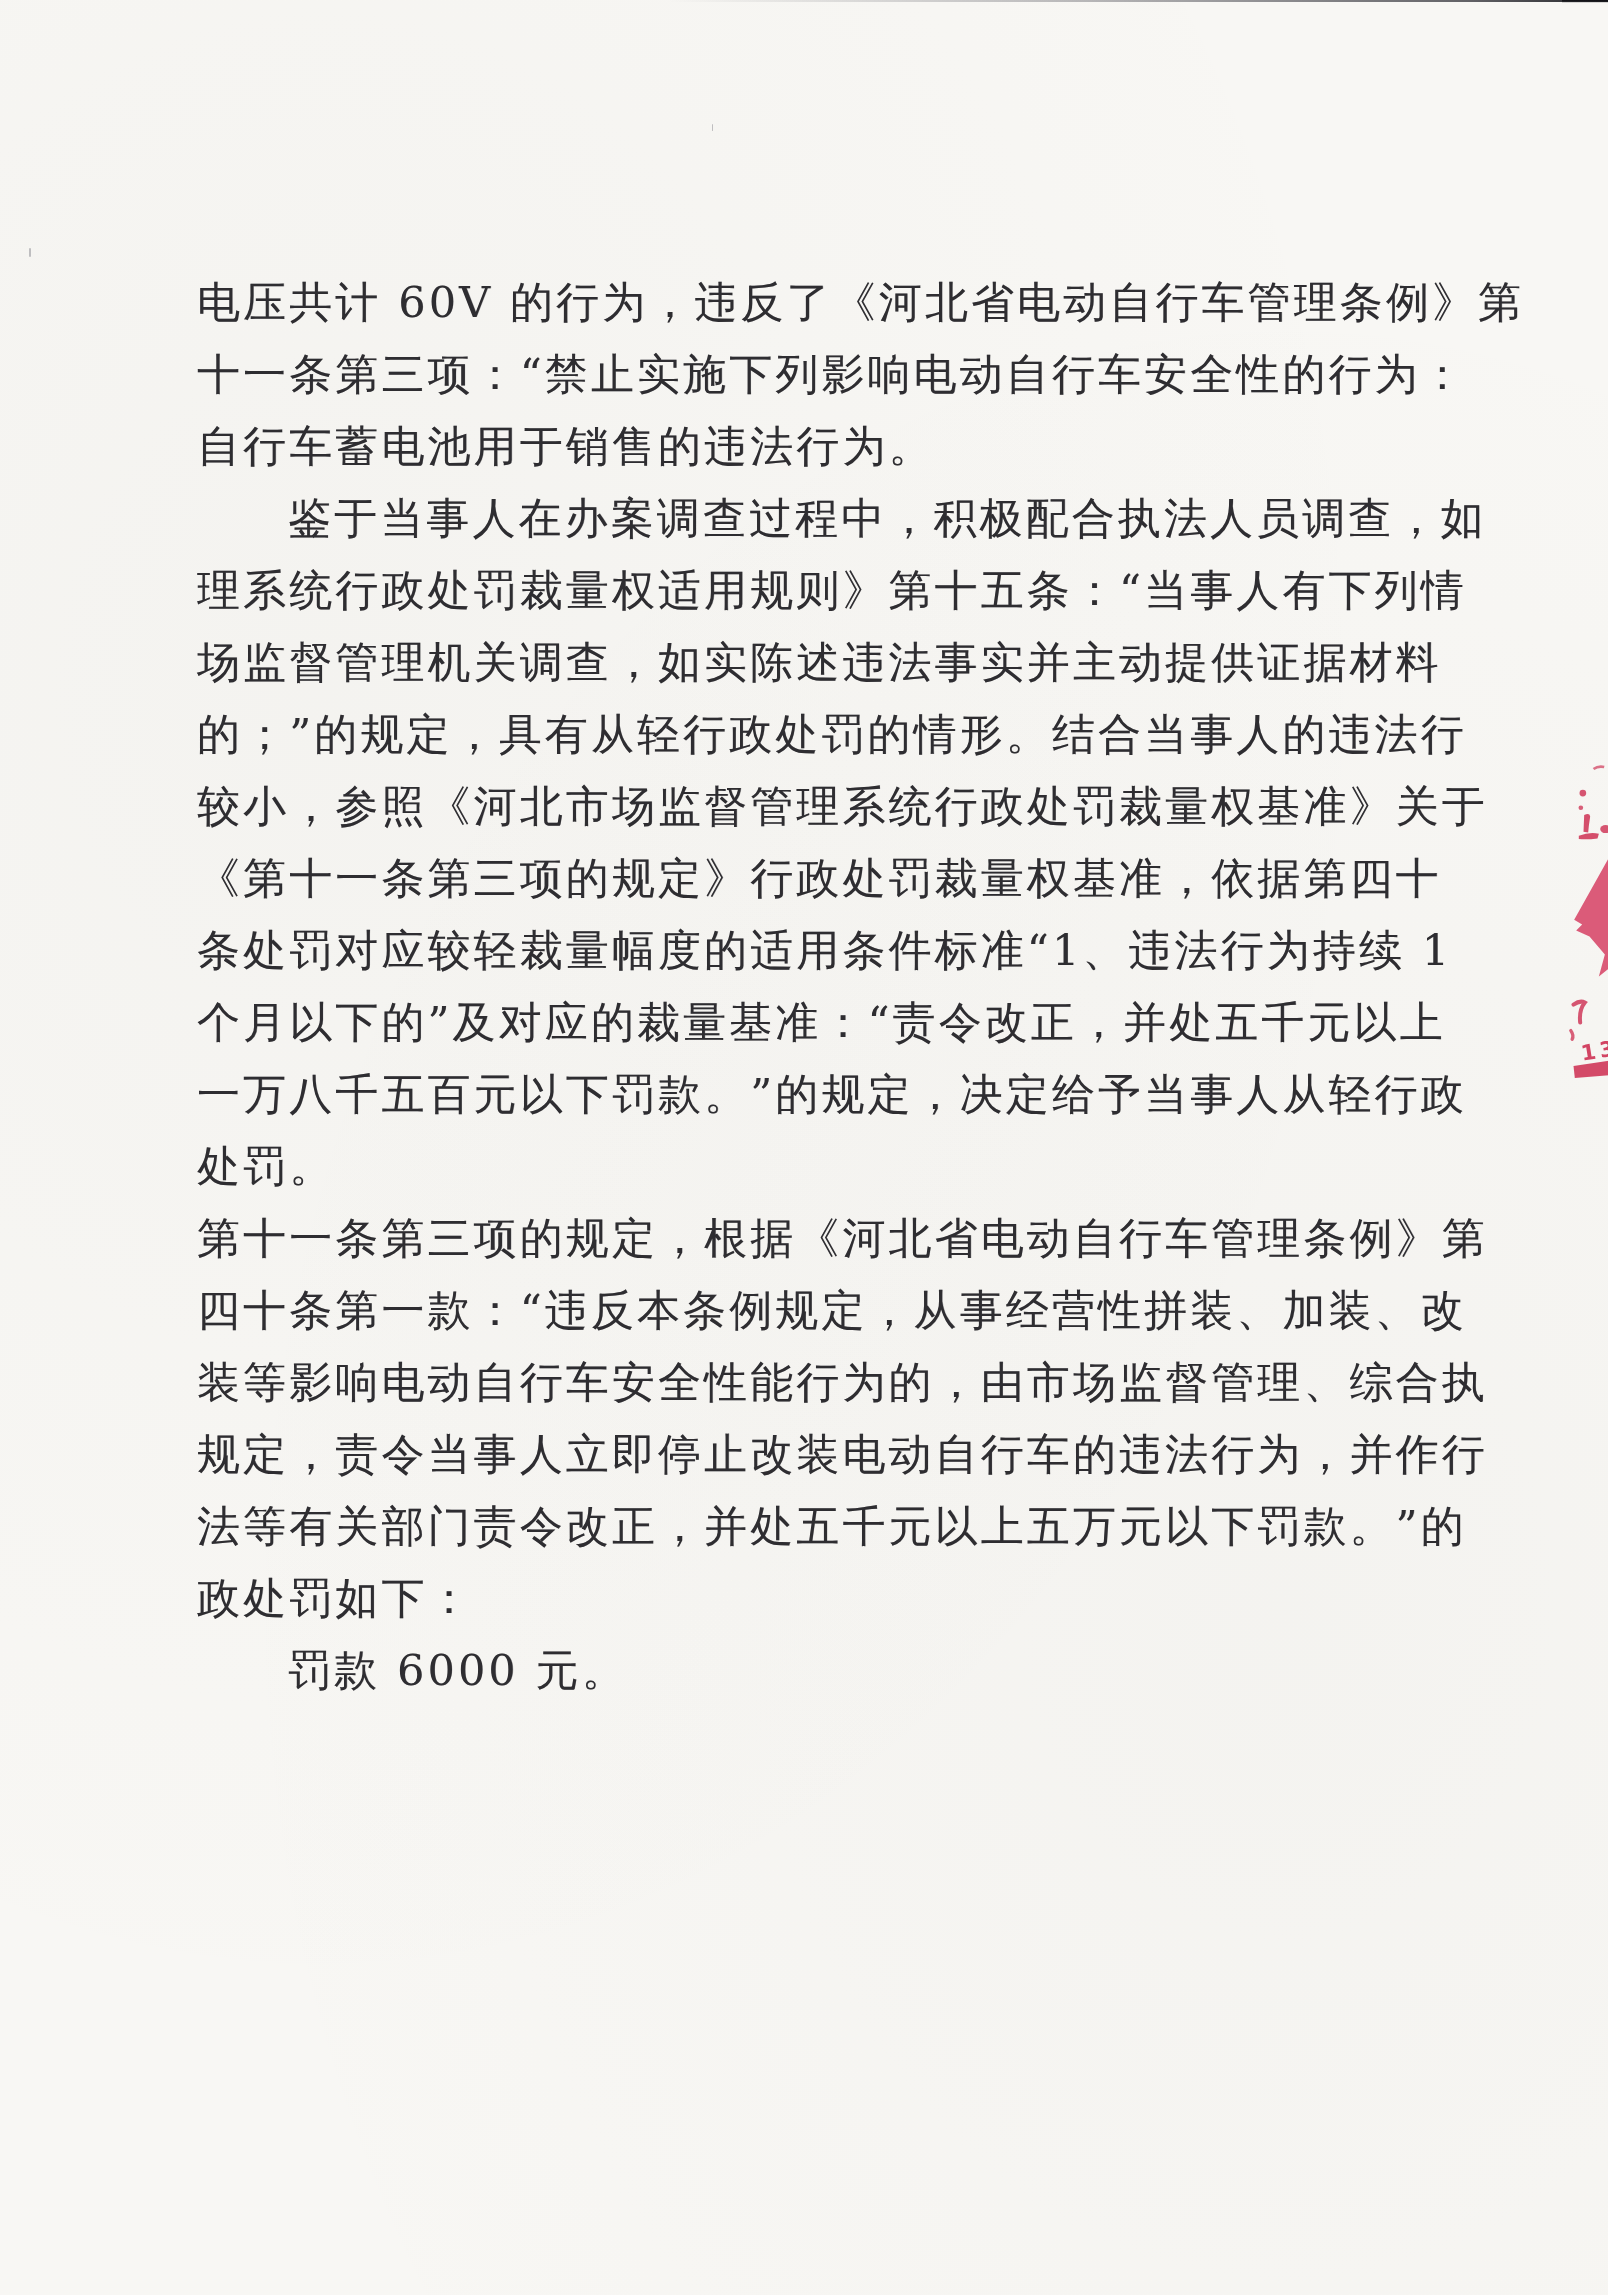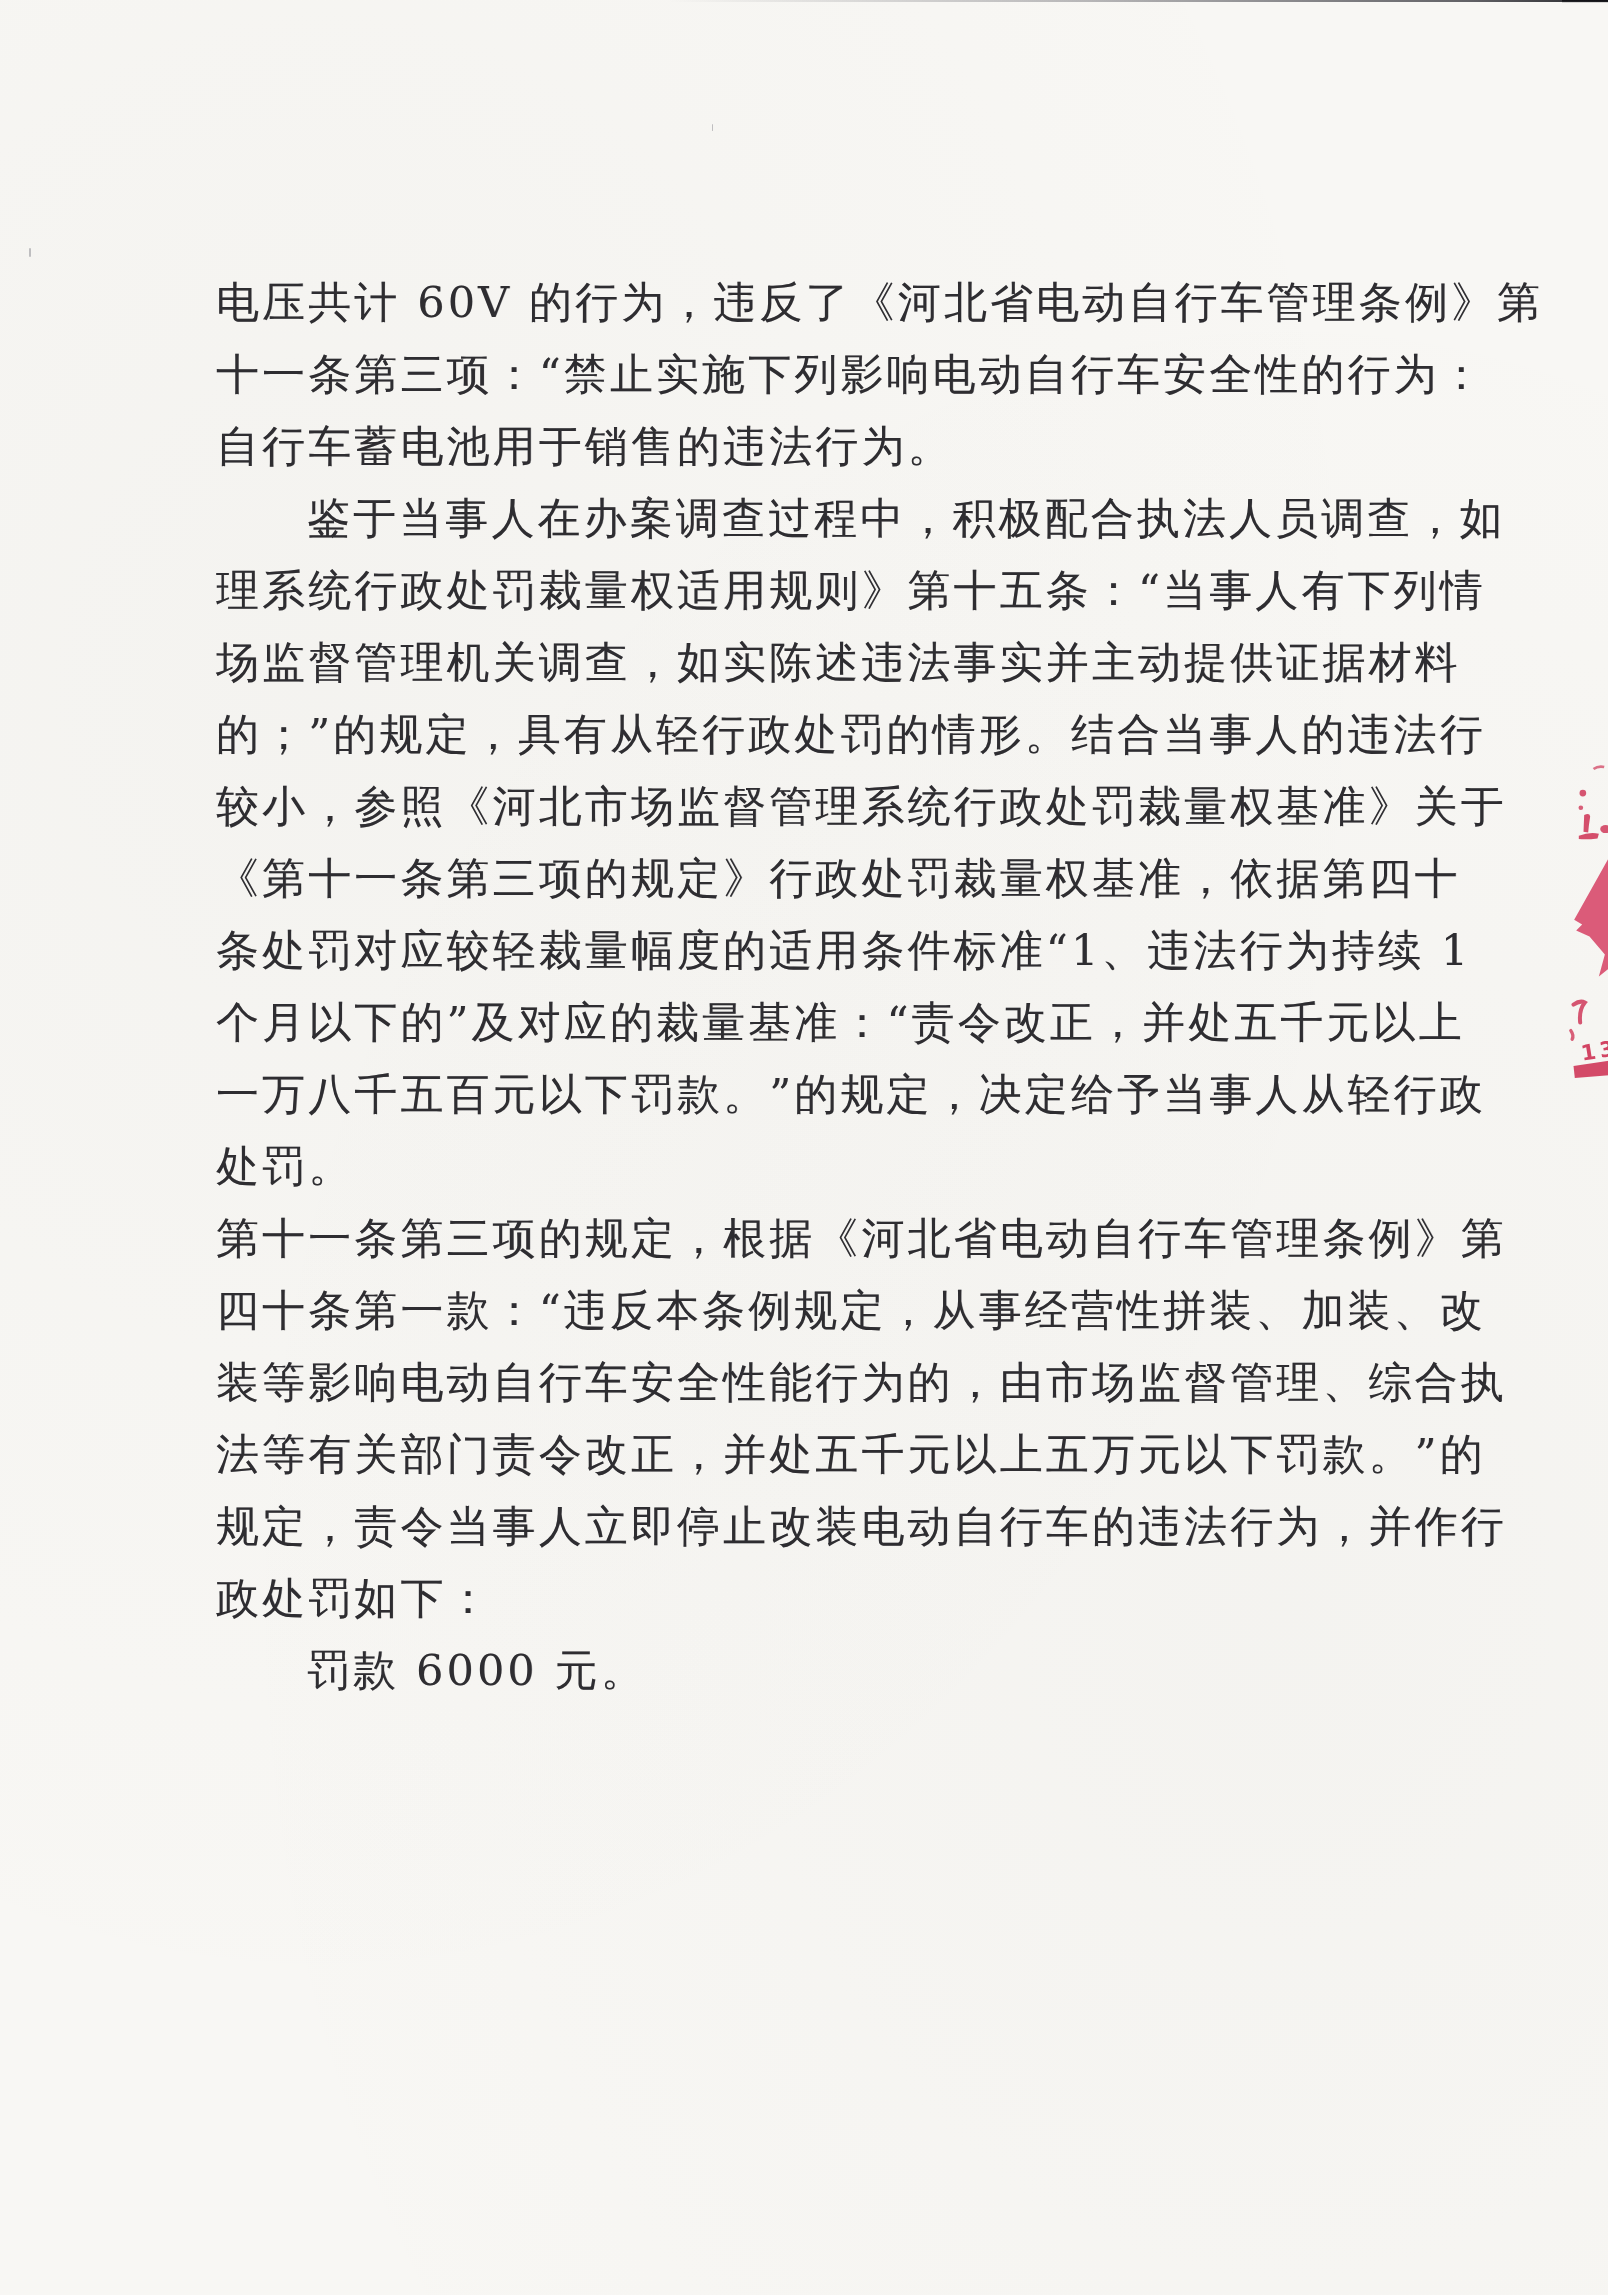--- a/index.html
+++ b/index.html
@@ -32,21 +32,21 @@
     width: 47px; height: 3.3px;
     background: linear-gradient(to bottom, rgba(10,10,14,0.9), rgba(10,10,14,0));
   }
   .speck {
     position: absolute;
     background: rgba(90,90,100,0.35);
     border-radius: 1.3px;
   }
   .text-block {
     position: absolute;
-    left: 216px;
+    left: 197px;
     top: 266px;
     width: 1248px;
     color: var(--ink, #2e2d31);
   }
   .line {
     height: 72px;
     line-height: 72px;
     font-size: 43px;
     letter-spacing: 3.1px;
     white-space: nowrap;
@@ -87,22 +87,22 @@
     <div class="line">的；”的规定，具有从轻行政处罚的情形。结合当事人的违法行</div>
     <div class="line">较小，参照《河北市场监督管理系统行政处罚裁量权基准》关于</div>
     <div class="line">《第十一条第三项的规定》行政处罚裁量权基准，依据第四十</div>
     <div class="line">条处罚对应较轻裁量幅度的适用条件标准“1、违法行为持续 1</div>
     <div class="line">个月以下的”及对应的裁量基准：“责令改正，并处五千元以上</div>
     <div class="line">一万八千五百元以下罚款。”的规定，决定给予当事人从轻行政</div>
     <div class="line">处罚。</div>
     <div class="line">第十一条第三项的规定，根据《河北省电动自行车管理条例》第</div>
     <div class="line">四十条第一款：“违反本条例规定，从事经营性拼装、加装、改</div>
     <div class="line">装等影响电动自行车安全性能行为的，由市场监督管理、综合执</div>
+    <div class="line">规定，责令当事人立即停止改装电动自行车的违法行为，并作行</div>
     <div class="line">法等有关部门责令改正，并处五千元以上五万元以下罚款。”的</div>
-    <div class="line">规定，责令当事人立即停止改装电动自行车的违法行为，并作行</div>
     <div class="line">政处罚如下：</div>
     <div class="line indent">罚款 6000 元。</div>
   </div>
 
   <svg class="stamp-svg" viewBox="2300 1100 109 520">
 
     <path d="M2386,1151 q7,-5 16,-3" stroke="var(--stamp-red, #d24463)" stroke-width="4" fill="none" opacity="0.75"></path>
 
     <circle cx="2370" cy="1187" r="5" fill="var(--stamp-red, #d24463)" opacity="0.9"></circle>
     <circle cx="2367" cy="1209" r="3.5" fill="var(--stamp-red, #d24463)" opacity="0.85"></circle>

